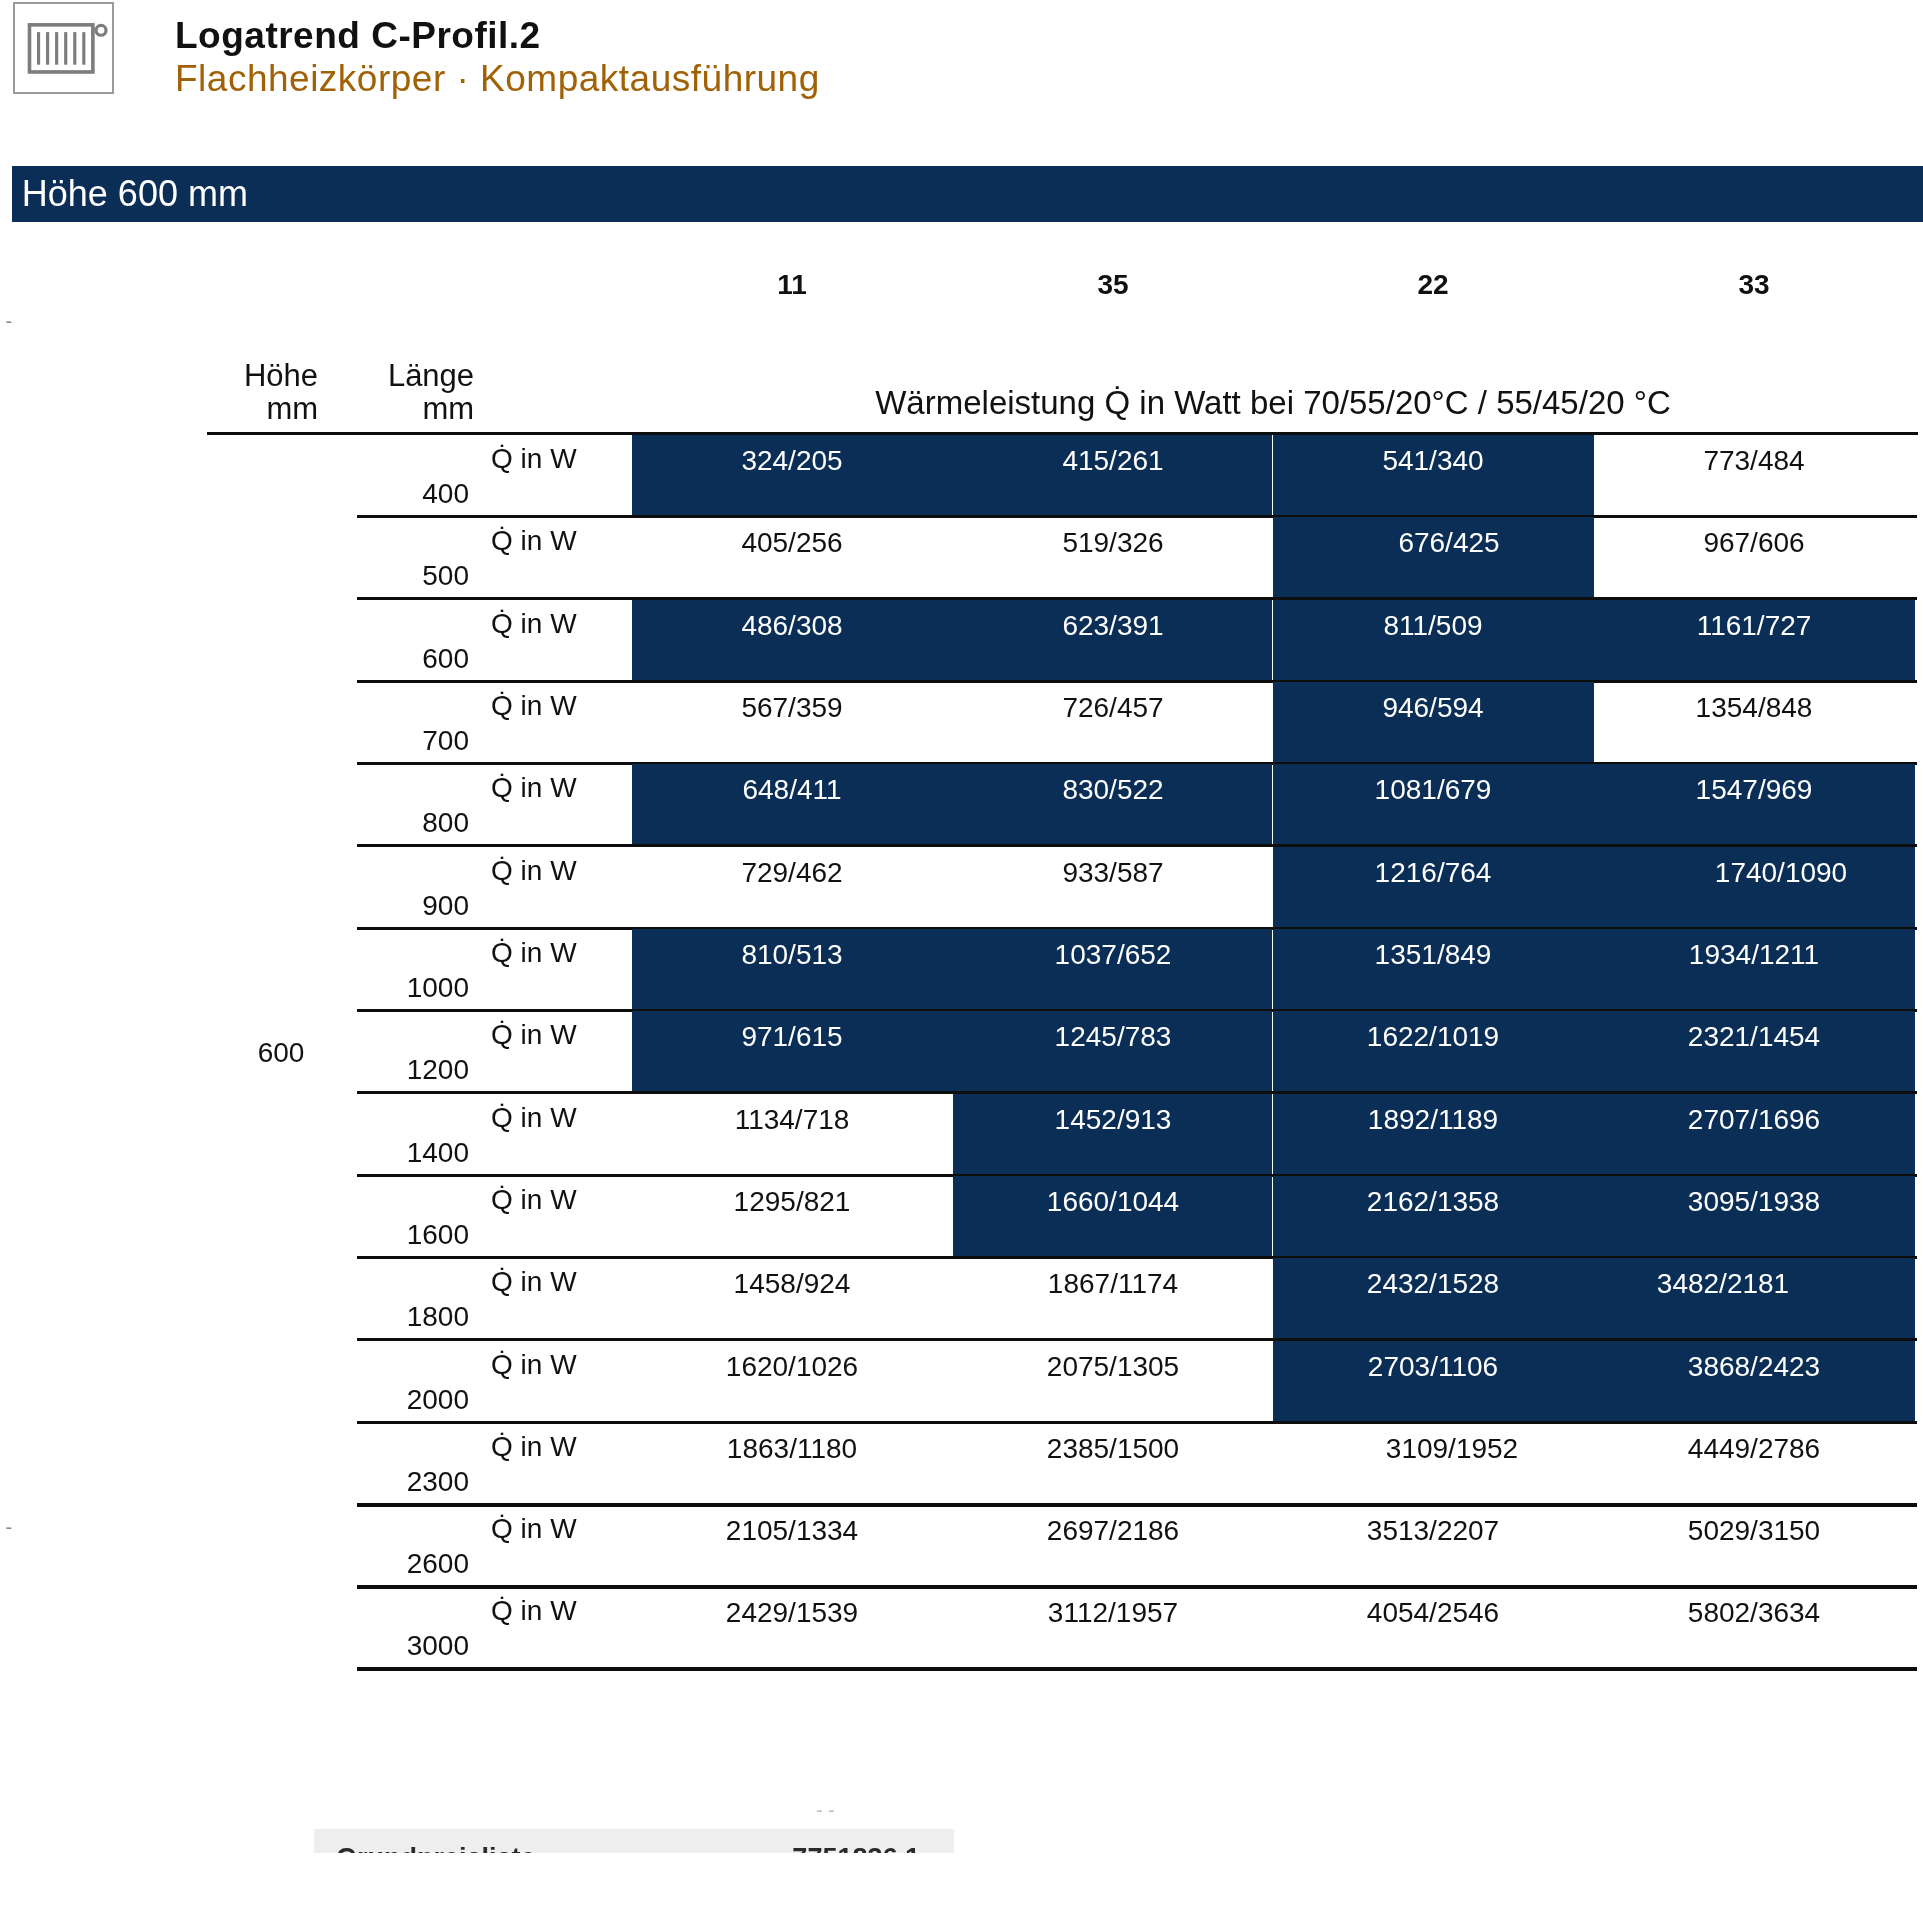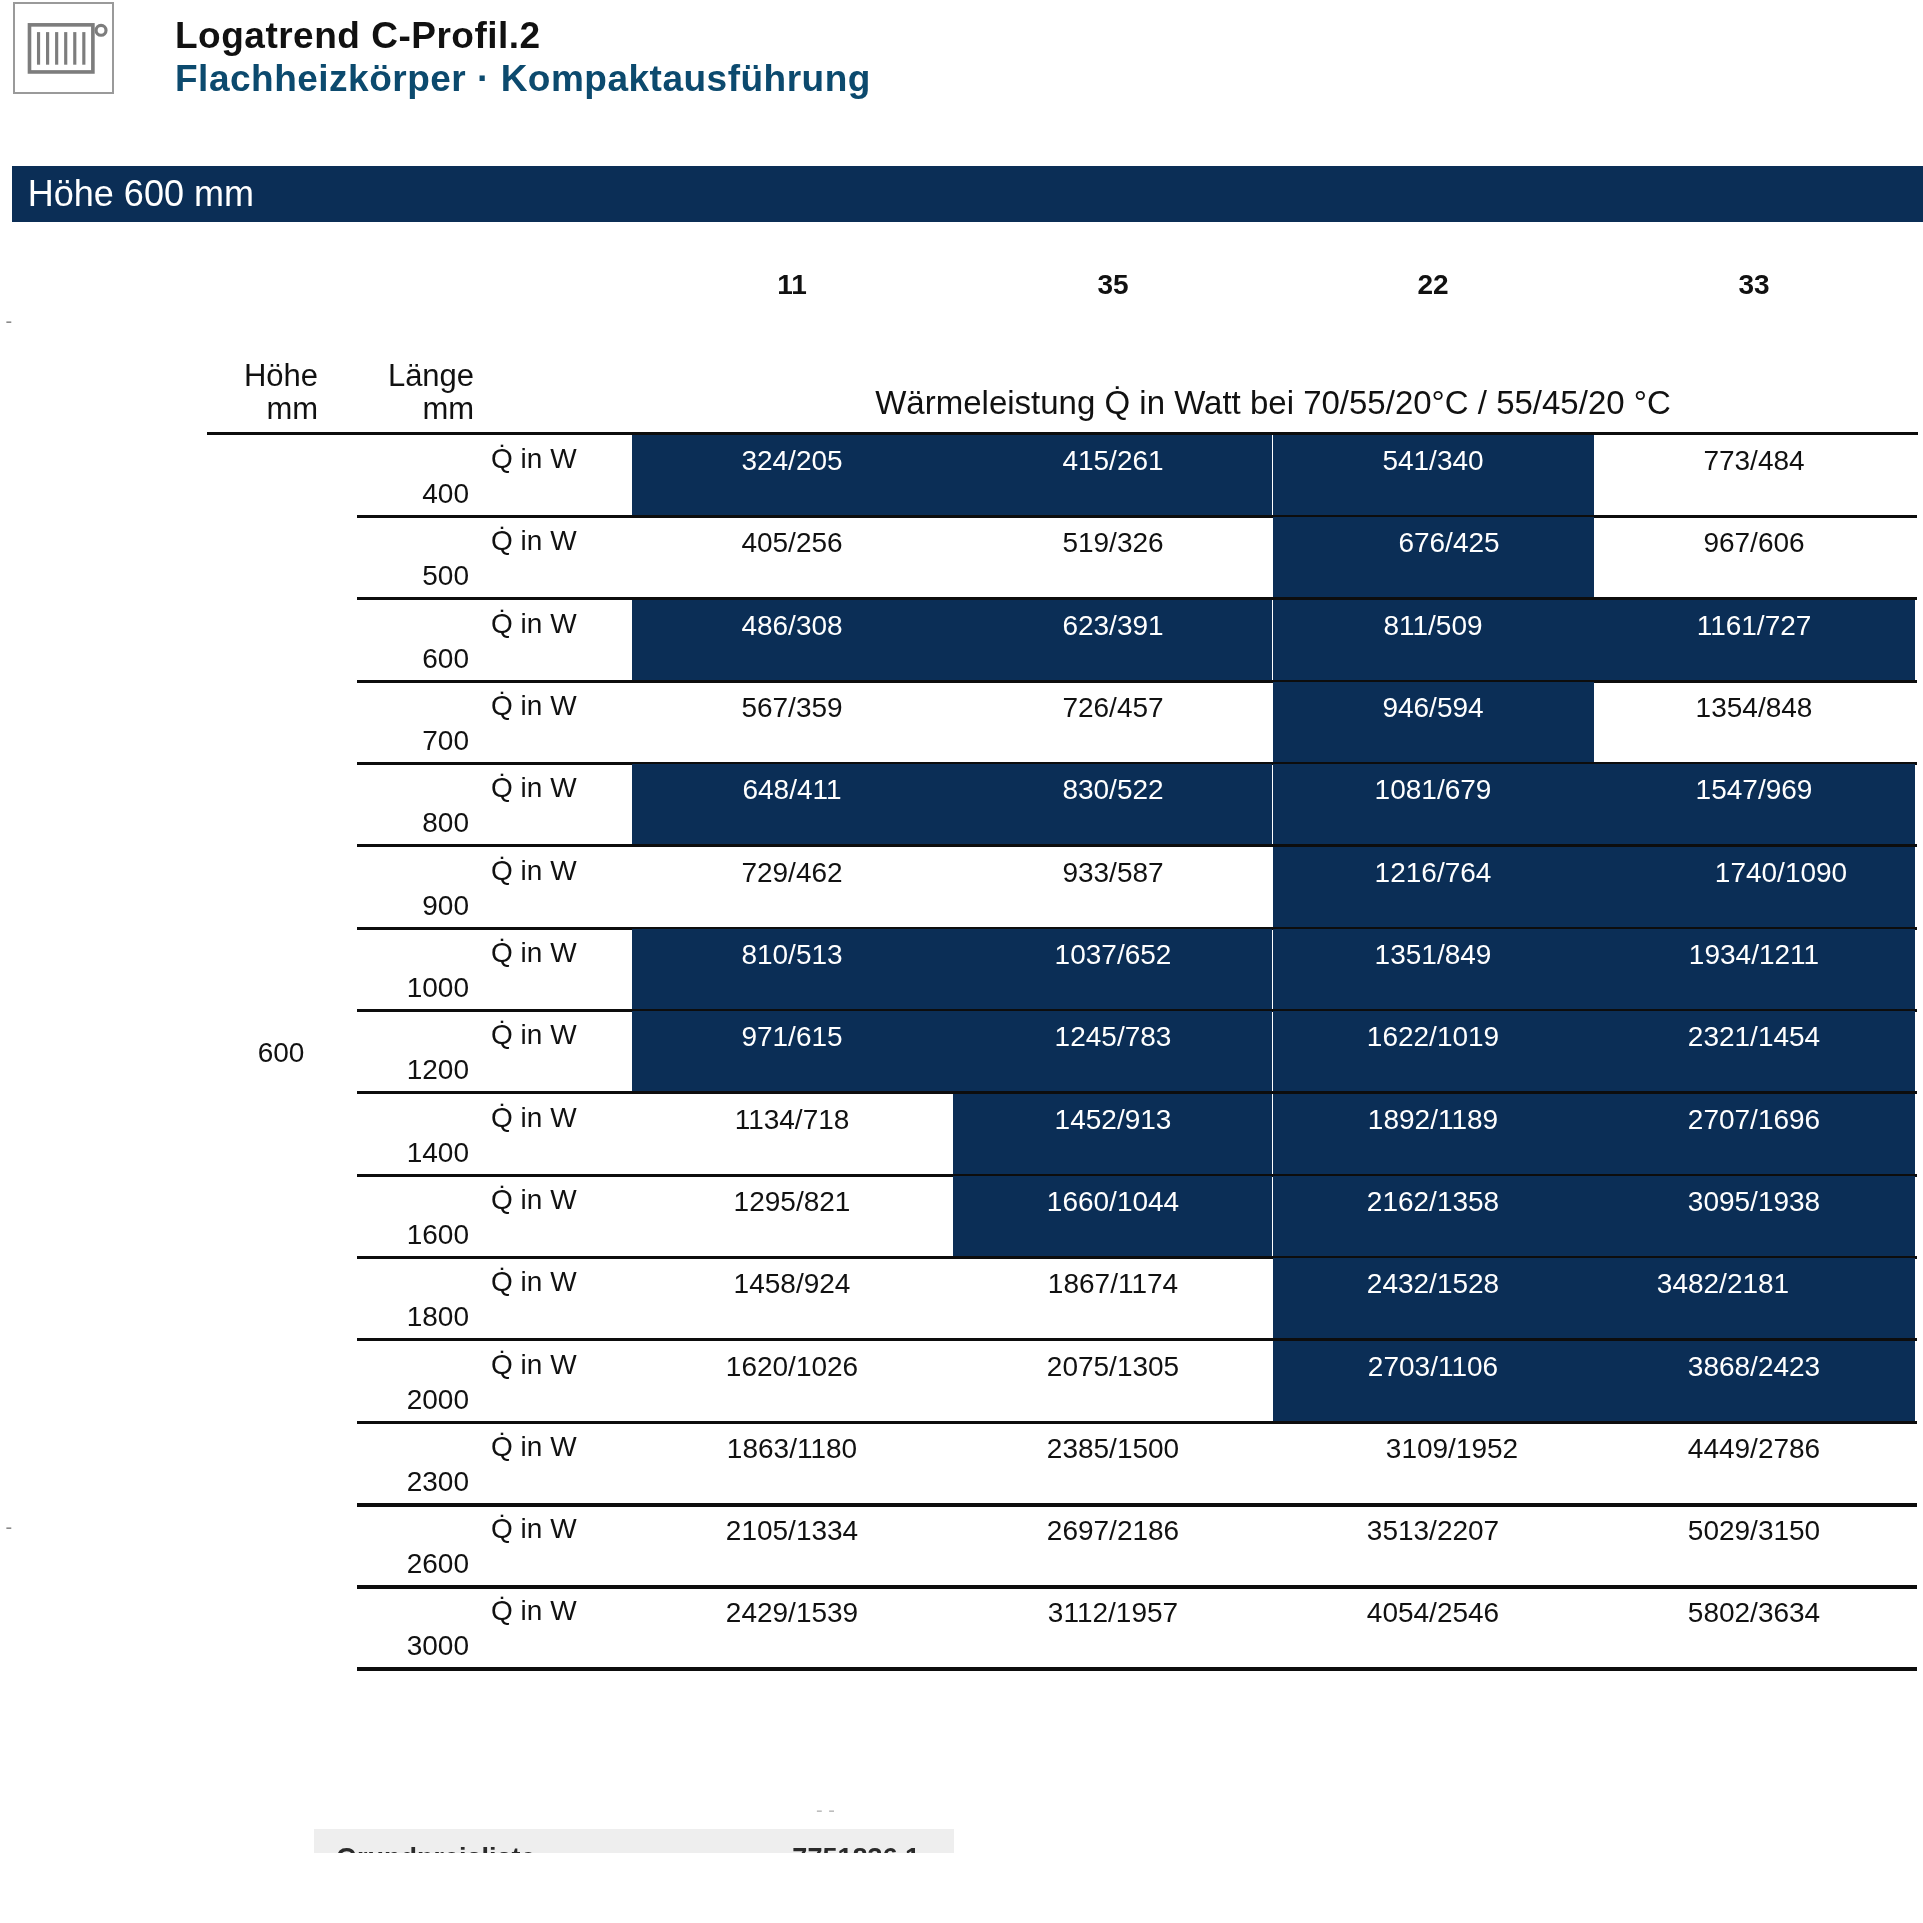--- a/index.html
+++ b/index.html
@@ -17,28 +17,28 @@
   .logo-box{
     left:12.7px;top:1.8px;width:101px;height:92px;
     border:2.7px solid #9a9a9a;background:#fff;box-sizing:border-box;
   }
   .doc-title{
     left:175px;top:14.5px;
     font-size:37px;font-weight:bold;letter-spacing:0.5px;white-space:nowrap;
   }
   .doc-subtitle{
     left:175px;top:58px;
-    font-size:37px;font-weight:700;letter-spacing:0.5px;white-space:nowrap;color:#0c4a6e;
+    font-size:37px;font-weight:400;letter-spacing:0.5px;white-space:nowrap;color:#a16207;
   }
 
   
   .section-bar{
     left:11.8px;top:166px;width:1911px;height:56px;
     color:#fff;font-size:36px;line-height:56px;
-    padding-left:16px;box-sizing:border-box;white-space:nowrap;
+    padding-left:10px;box-sizing:border-box;white-space:nowrap;
   }
 
   
   .type-header{
     top:269px;transform:translateX(-50%);
     font-size:28px;font-weight:bold;white-space:nowrap;
   }
   .dim-header{
     top:359px;transform:translateX(-50%);
     font-size:31px;text-align:right;line-height:33px;white-space:nowrap;

